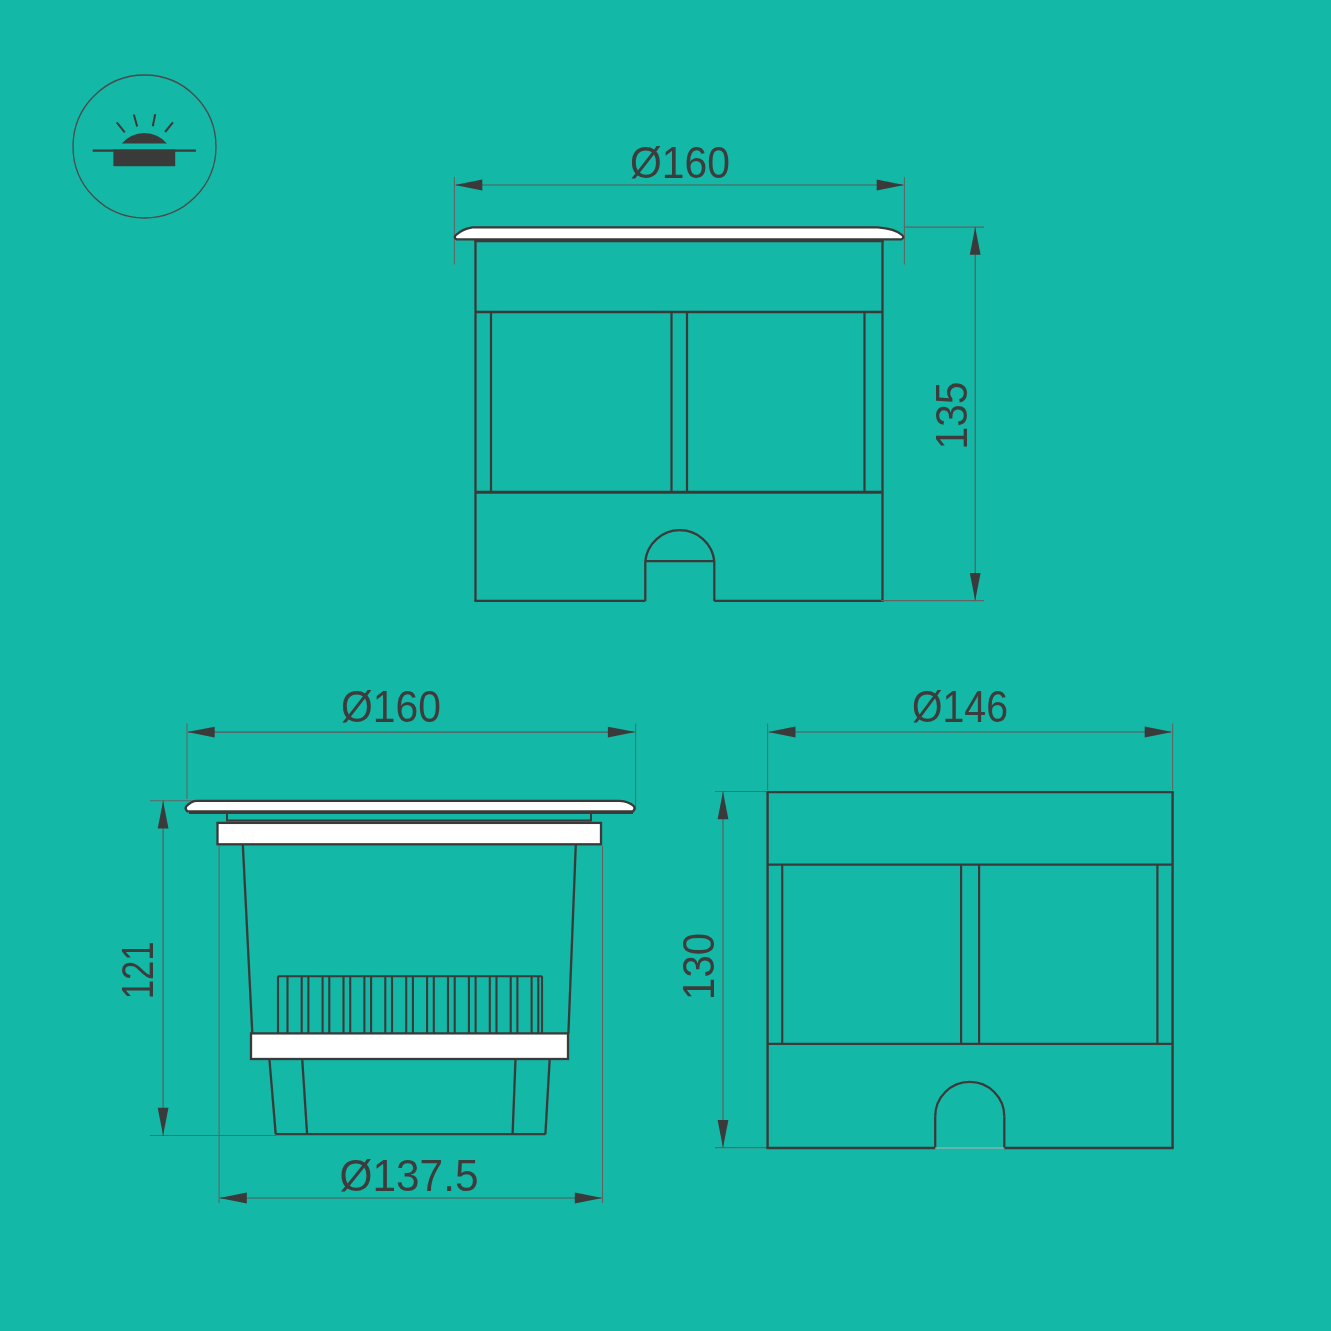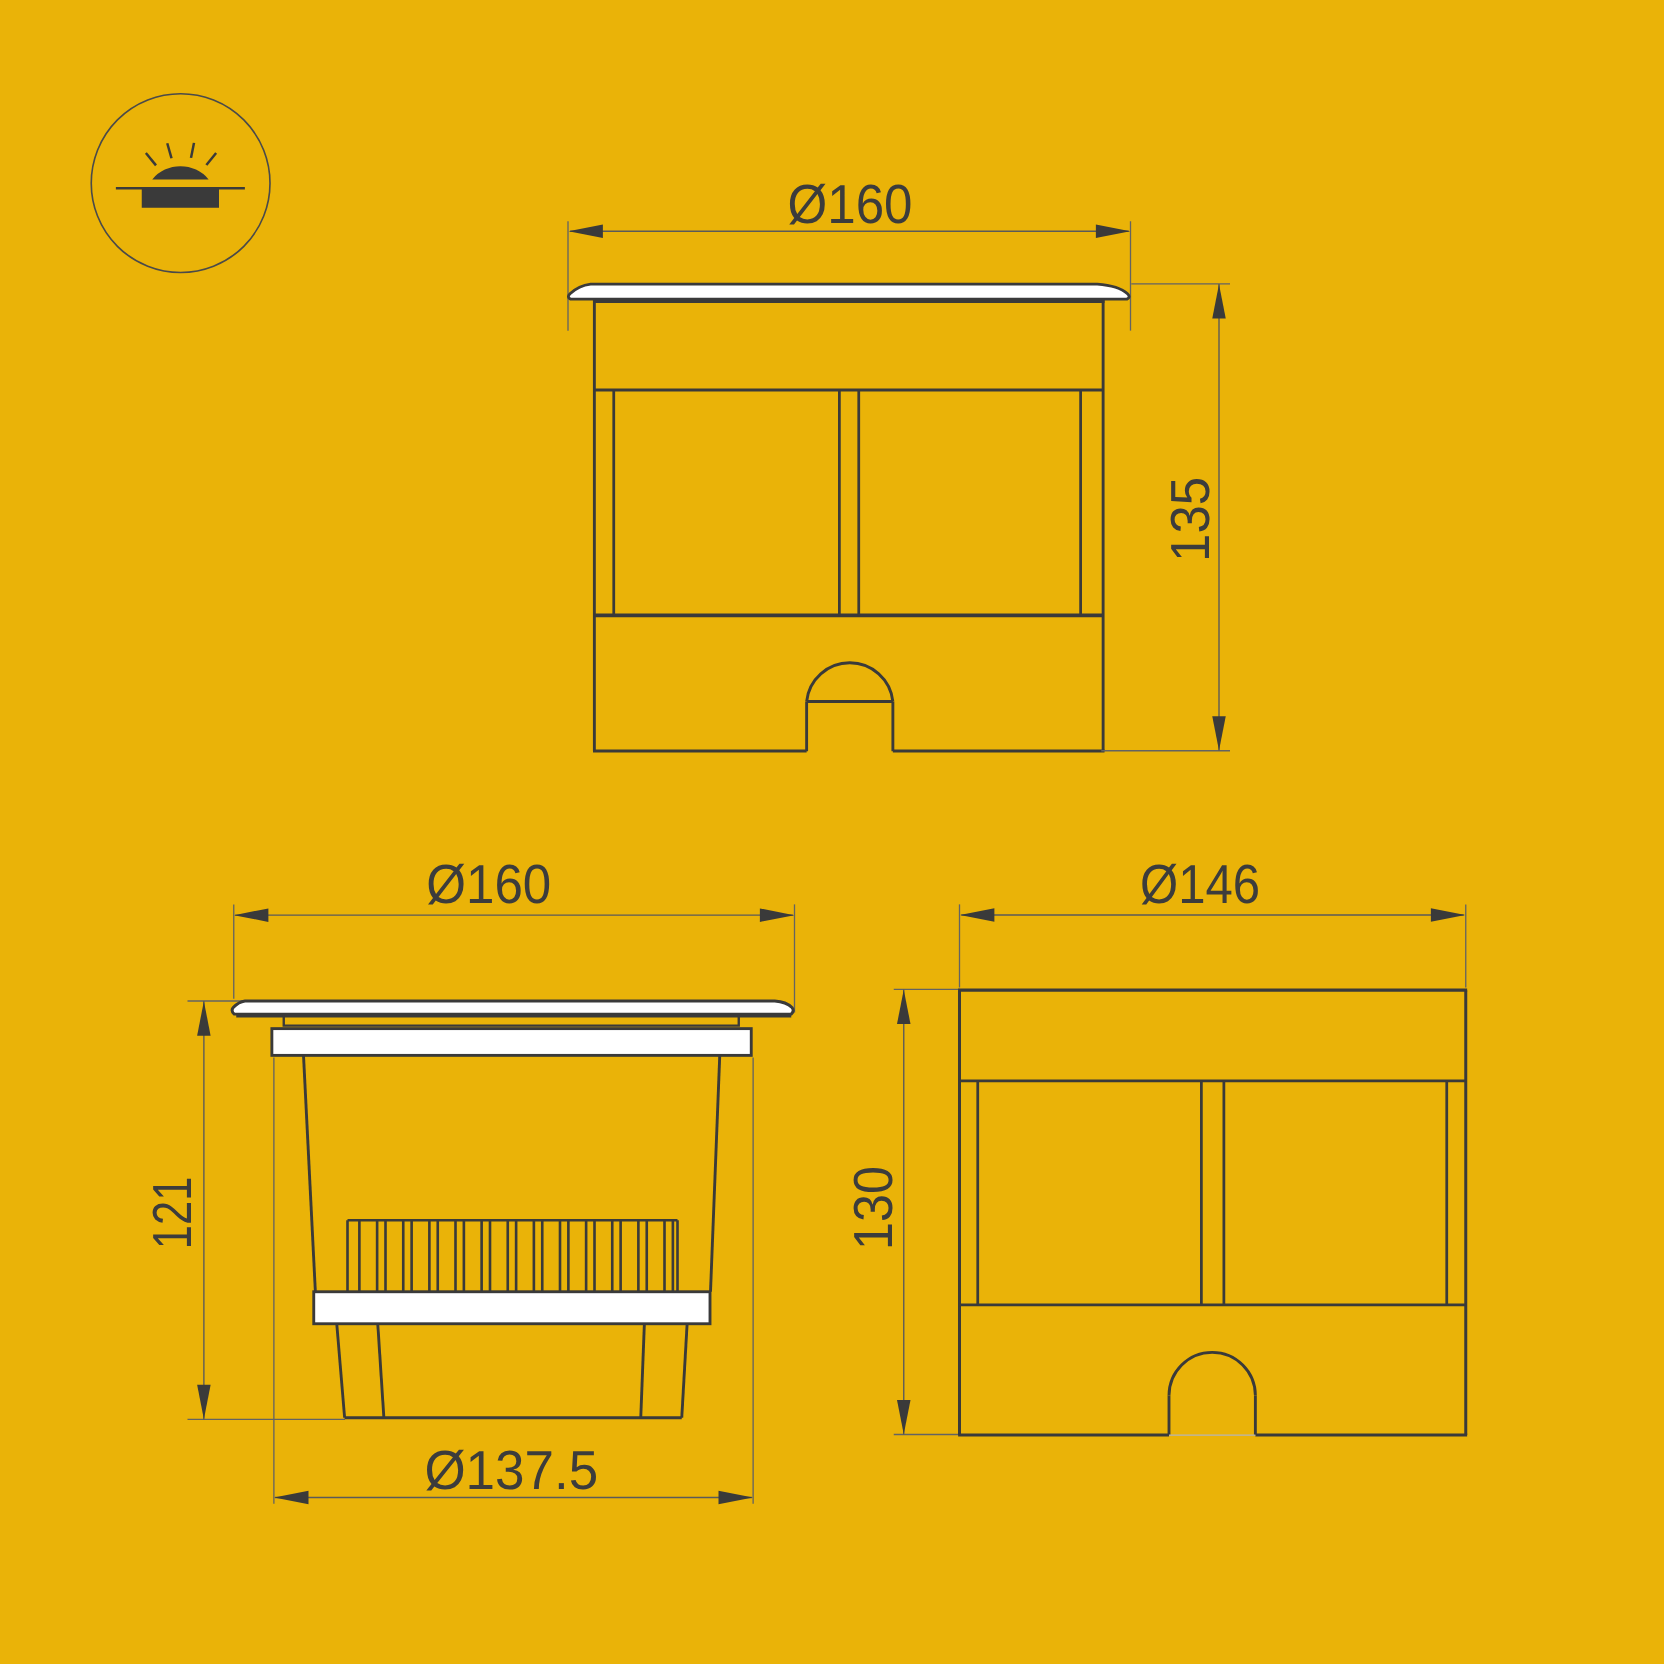--- a/index.html
+++ b/index.html
@@ -1,16 +1,16 @@
 <!DOCTYPE html>
 <html><head>
 <meta charset="utf-8">
 <style>
   html,body{margin:0;padding:0;background:#ffffff;}
-  .page{width:1331px;height:1331px;position:relative;background:#eab308;overflow:hidden;}
+  .page{width:1331px;height:1331px;position:relative;background:#14b8a6;overflow:hidden;}
   svg{position:absolute;left:0;top:0;}
   text{font-family:"Liberation Sans",sans-serif;fill:#3c3c3c;}
 </style>
 </head>
 <body>
 <div class="page">
 <svg width="1331" height="1331" viewBox="0 0 1331 1331">
 
   <g>
     <circle cx="144.5" cy="146.5" r="71.5" fill="none" stroke="#4a4a4a" stroke-width="1.3"></circle>

